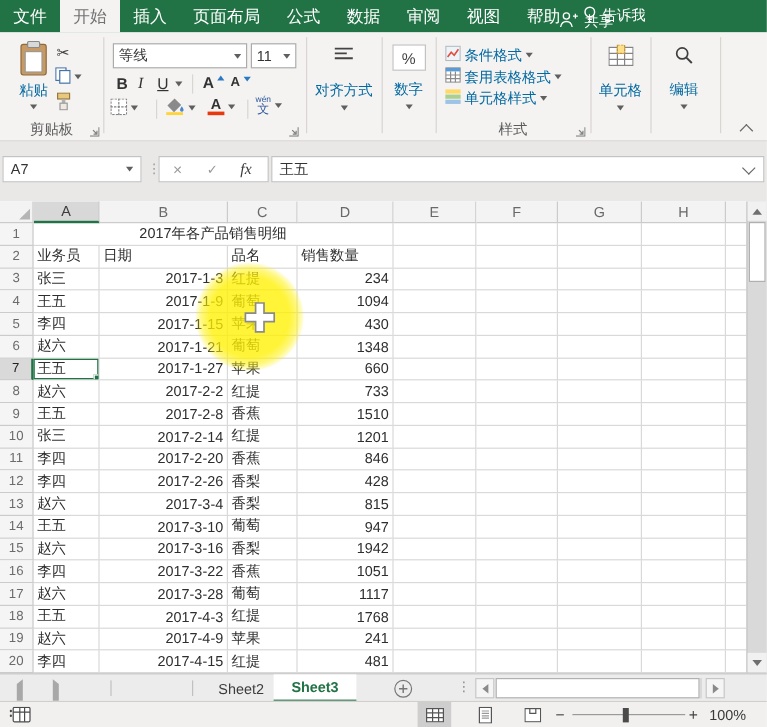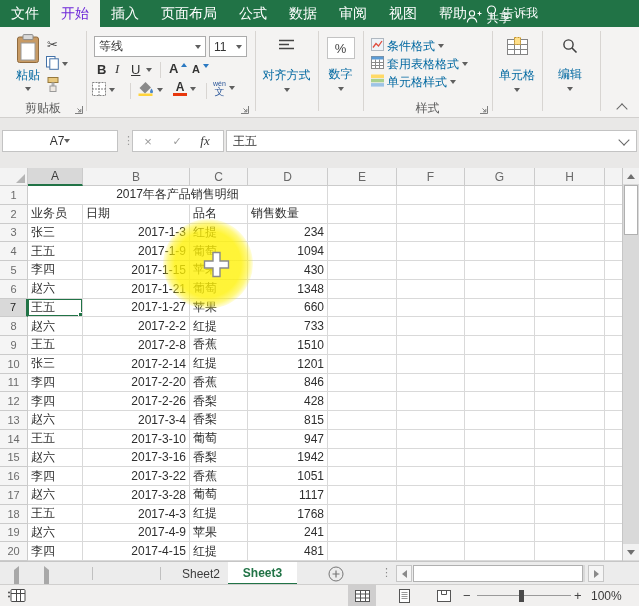--- a/index.html
+++ b/index.html
@@ -2,21 +2,21 @@
 <html><head>
 <meta charset="utf-8">
 <style>
   html,body{margin:0;padding:0}
   body{width:639px;height:606px;position:relative;overflow:hidden;background:#fff;
        font-family:"Liberation Sans","DejaVu Sans",sans-serif;font-size:12px;color:#333;
        -webkit-font-smoothing:antialiased}
   
   .tabbar{position:absolute;left:0;top:0;width:639px;height:27px;background:#217346;display:flex;color:#fff}
   .tab{display:flex;align-items:center;padding:0 11px;font-size:14px;white-space:nowrap}
-  .tab.active{background:#f4f3f2;color:#6d28d9}
+  .tab.active{background:#f4f3f2;color:#737373}
   .tellme{display:flex;align-items:center;gap:5px;padding:0 8px}
   .share{position:absolute;left:466px;top:0;height:27px;display:flex;align-items:flex-end;gap:5px}
   
   .ribbon{position:absolute;left:0;top:27px;width:639px;height:90px;background:#f4f3f2;border-bottom:1px solid #d2d0ce}
   .gdiv{position:absolute;top:4px;height:80px;width:1px;background:#d8d5d2}
   .glabel{position:absolute;top:73px;font-size:12px;color:#5c5c5c;text-align:center}
   .launch{position:absolute;top:76px;width:9px;height:9px}
   .smalltxt{font-size:12px;color:#0369a1}
   .dd{width:0;height:0;border-left:3px solid transparent;border-right:3px solid transparent;border-top:4px solid #5f5f5f;display:inline-block}
   .combo{position:absolute;background:#fff;border:1px solid #ababab;display:flex;align-items:center;height:21px;box-sizing:border-box;padding:0 4px;justify-content:space-between}
@@ -271,21 +271,21 @@
         </svg></span>
     <span class="smalltxt" style="margin-top:9px">编辑</span>
     <span class="dd" style="margin-top:4px"></span>
   </div>
   <div class="gdiv" style="left:600px"></div>
 
   <div class="chev-up" style="position:absolute;left:618px;top:78px"></div>
 </div>
 
 <div class="fxbar">
-  <div class="whitebox" style="left:2px;width:116px;justify-content:center;padding:0 6px">
+  <div class="whitebox" style="left:2px;width:116px;justify-content:space-between;padding:0 6px">
     <span>A7</span>
     <span class="dd"></span>
   </div>
   <span style="position:absolute;left:123px;top:16px;color:#9a9a9a;font-size:11px;letter-spacing:0">⋮</span>
   <div class="whitebox" style="left:132px;width:92px">
     <span style="width:30px;text-align:center;color:#9a9a9a;font-size:13px">×</span>
     <span style="width:28px;text-align:center;color:#9a9a9a;font-size:11px">✓</span>
     <span style="width:28px;text-align:center;color:#3c3c3c;font-style:italic;font-family:'Liberation Serif',serif;font-size:13px">fx</span>
   </div>
   <div class="whitebox" style="left:226px;width:411px;padding:0 6px">

